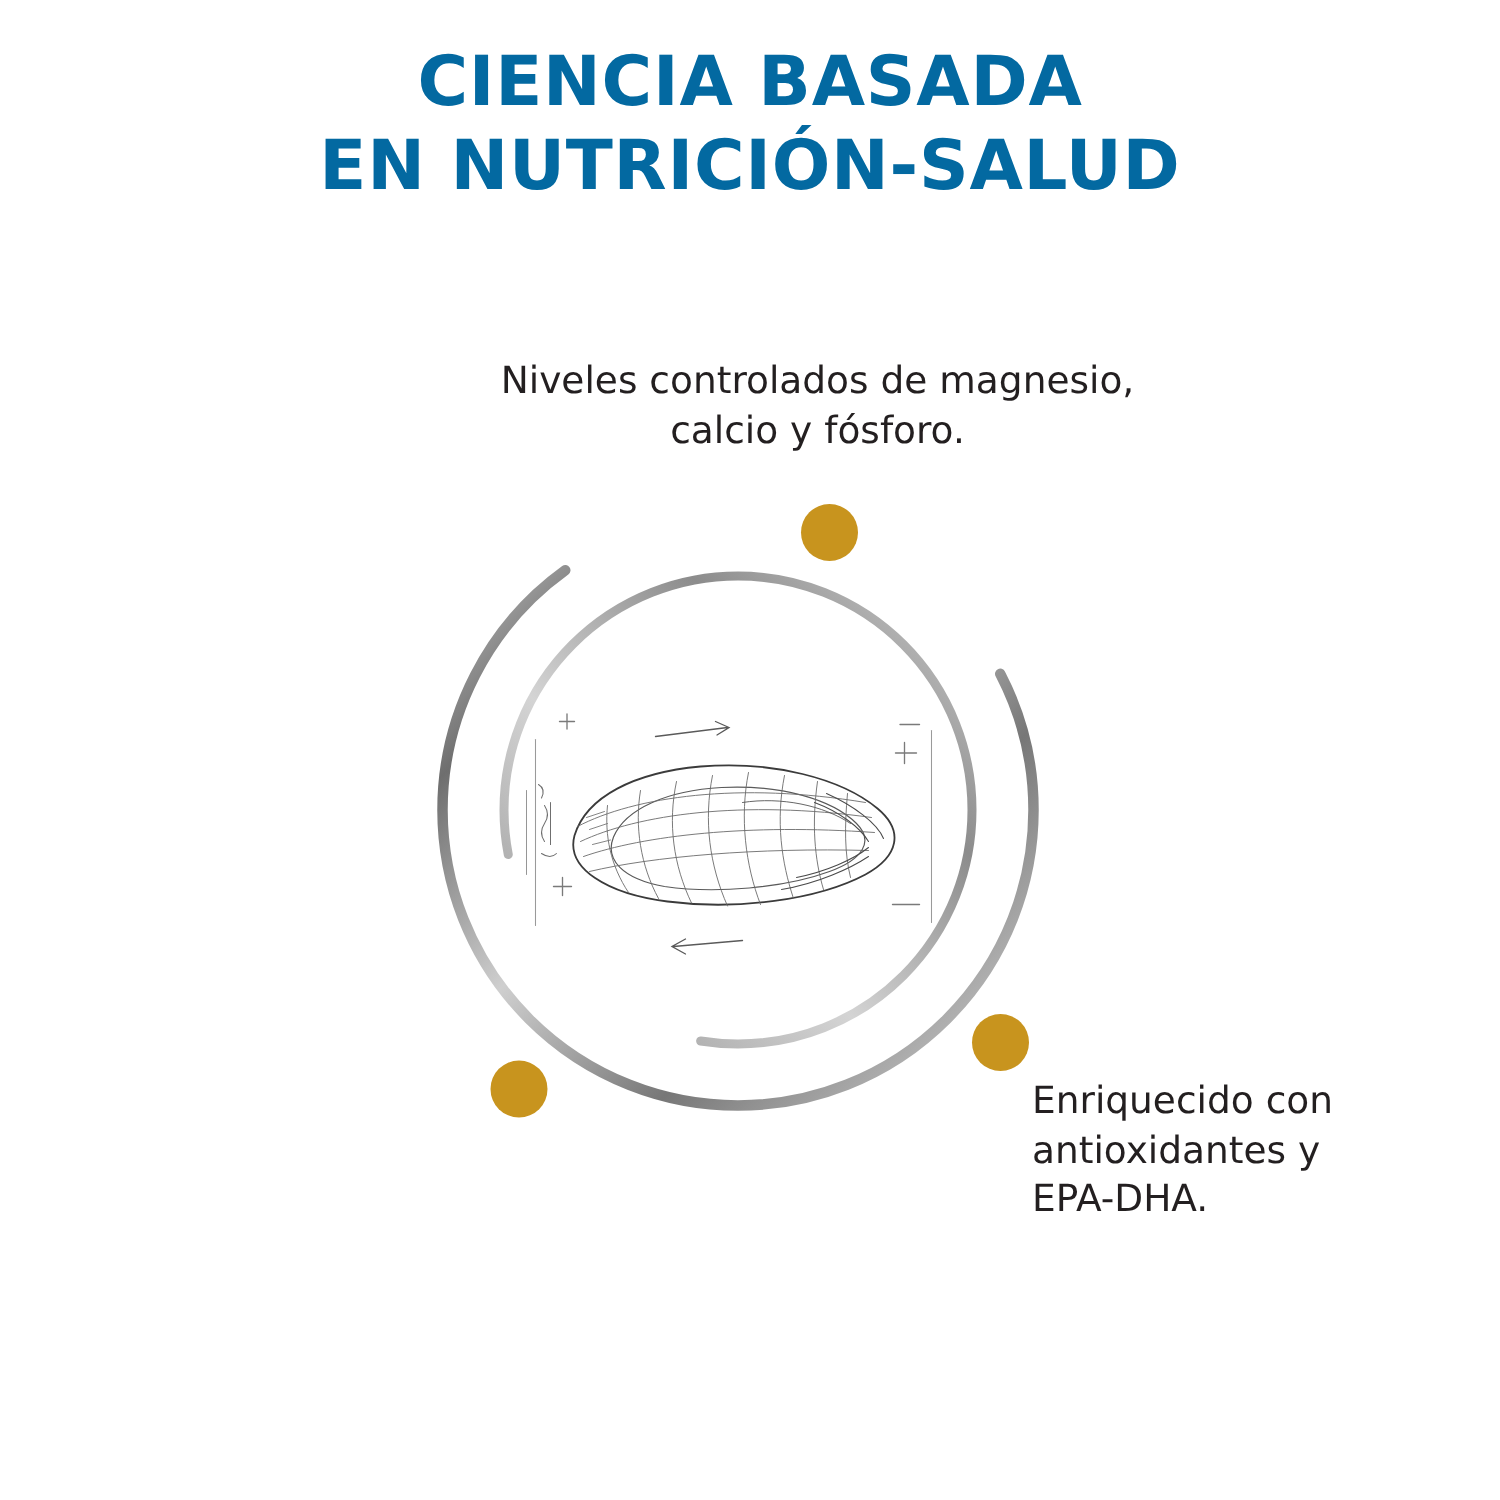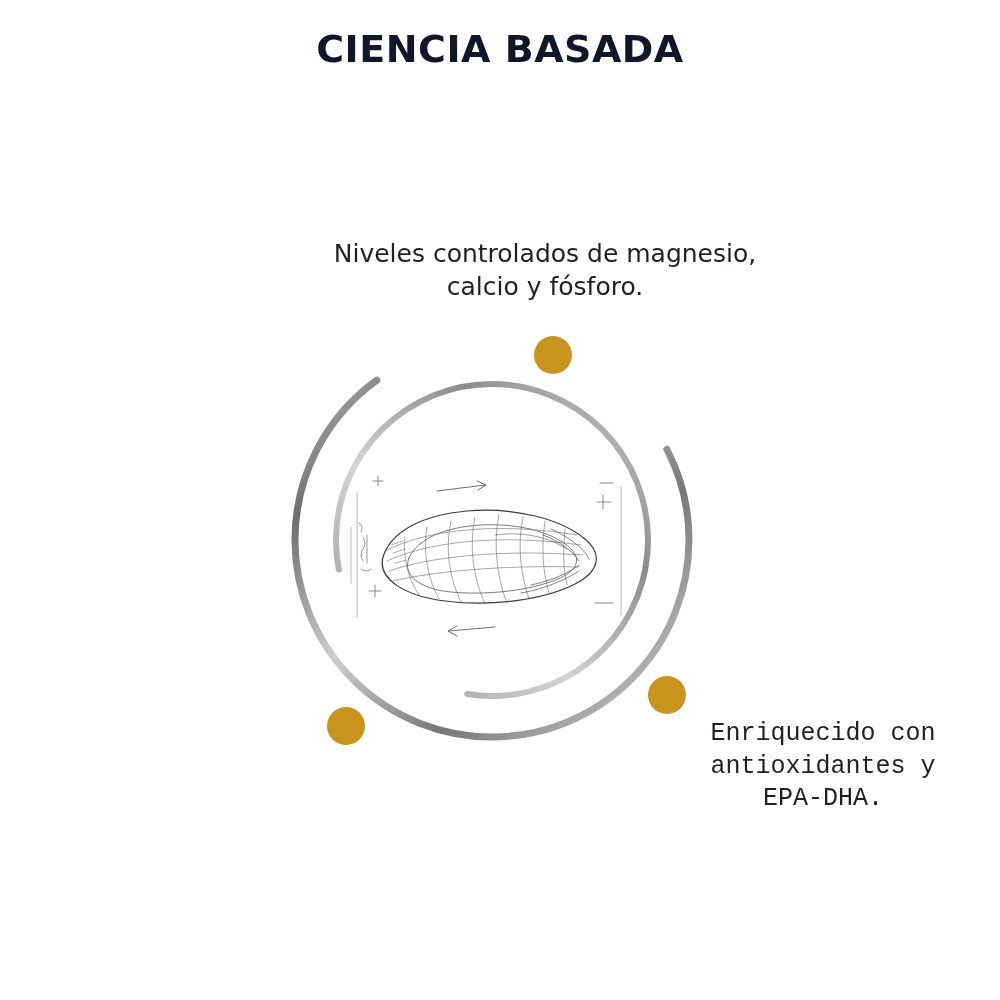--- a/index.html
+++ b/index.html
@@ -16,24 +16,24 @@
     overflow: hidden;
   }
 
   
   #headline {
     position: absolute;
     top: 26px;
     left: 0;
     width: 1000px;
     text-align: center;
-    color: #0f172a;
+    color: #0369a1;
     font-family: "DejaVu Sans", sans-serif;
     font-weight: bold;
-    font-size: 38px;
+    font-size: 46px;
     line-height: 1.22;
     letter-spacing: 0.5px;
   }
   #headline .line {
     display: block;
     white-space: nowrap;
   }
 
   
   #diagram {
@@ -61,22 +61,21 @@
   #callout-left {
     top: 688px;
     left: 48px;
     width: 262px;
     text-align: center;
   }
   #callout-right {
     top: 718px;
     left: 688px;
     width: 270px;
-    text-align: center;
-    font-family: Liberation Mono, monospace;
+    text-align: left;
   }
 
   
   .dot {
     position: absolute;
     width: 38px;
     height: 38px;
     border-radius: 50%;
     background: #c8941e;
   }
@@ -92,20 +91,21 @@
     width: 290px;
     height: 180px;
   }
   svg { display: block; }
 </style>
 </head>
 <body>
 
 <div id="headline">
   <span class="line">CIENCIA BASADA</span>
+  <span class="line">EN NUTRICIÓN-SALUD</span>
 </div>
 
 <div id="diagram">
 
   <svg width="1000" height="1000" style="position:absolute;left:0;top:0;">
     <defs>
       <linearGradient id="ringGradOuter" x1="0" y1="0" x2="1" y2="1">
         <stop offset="0%" stop-color="#d9d9d9"></stop>
         <stop offset="22%" stop-color="#6e6e6e"></stop>
         <stop offset="45%" stop-color="#cfcfcf"></stop>

